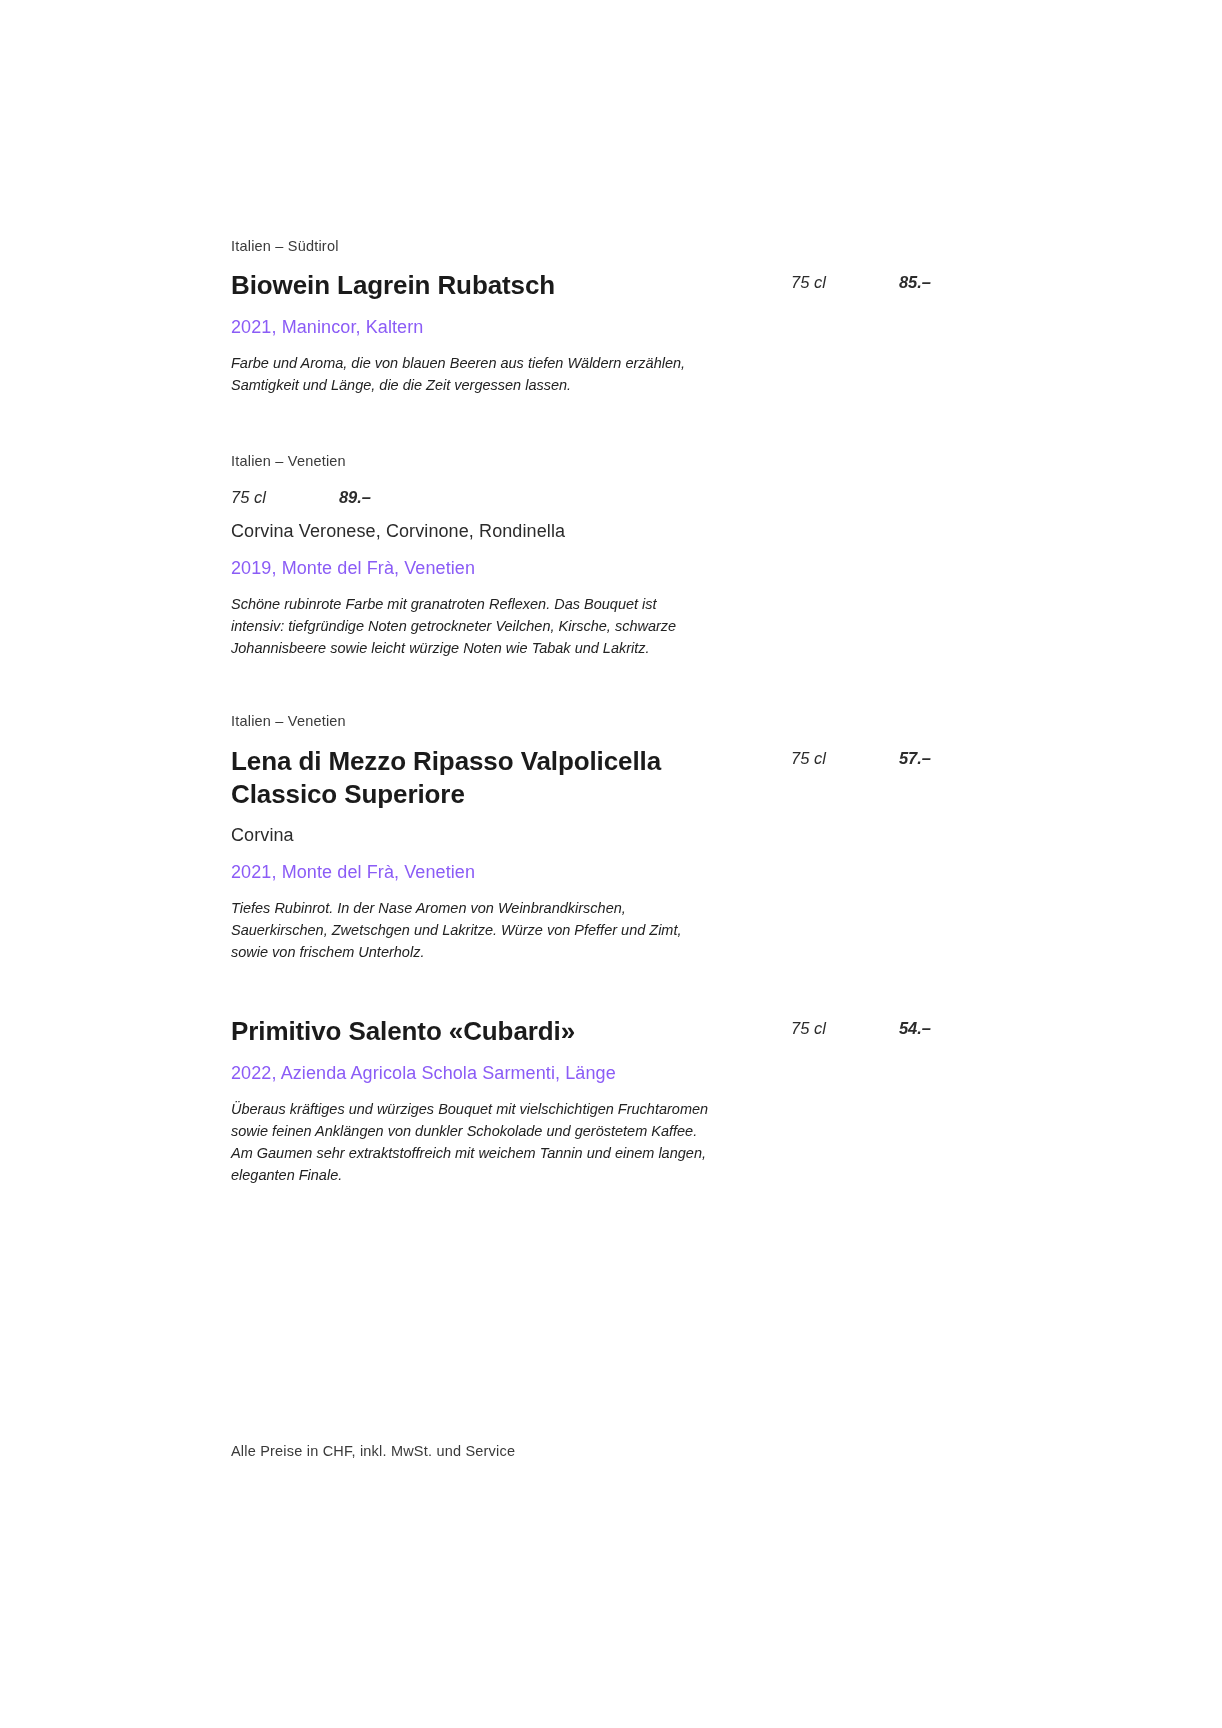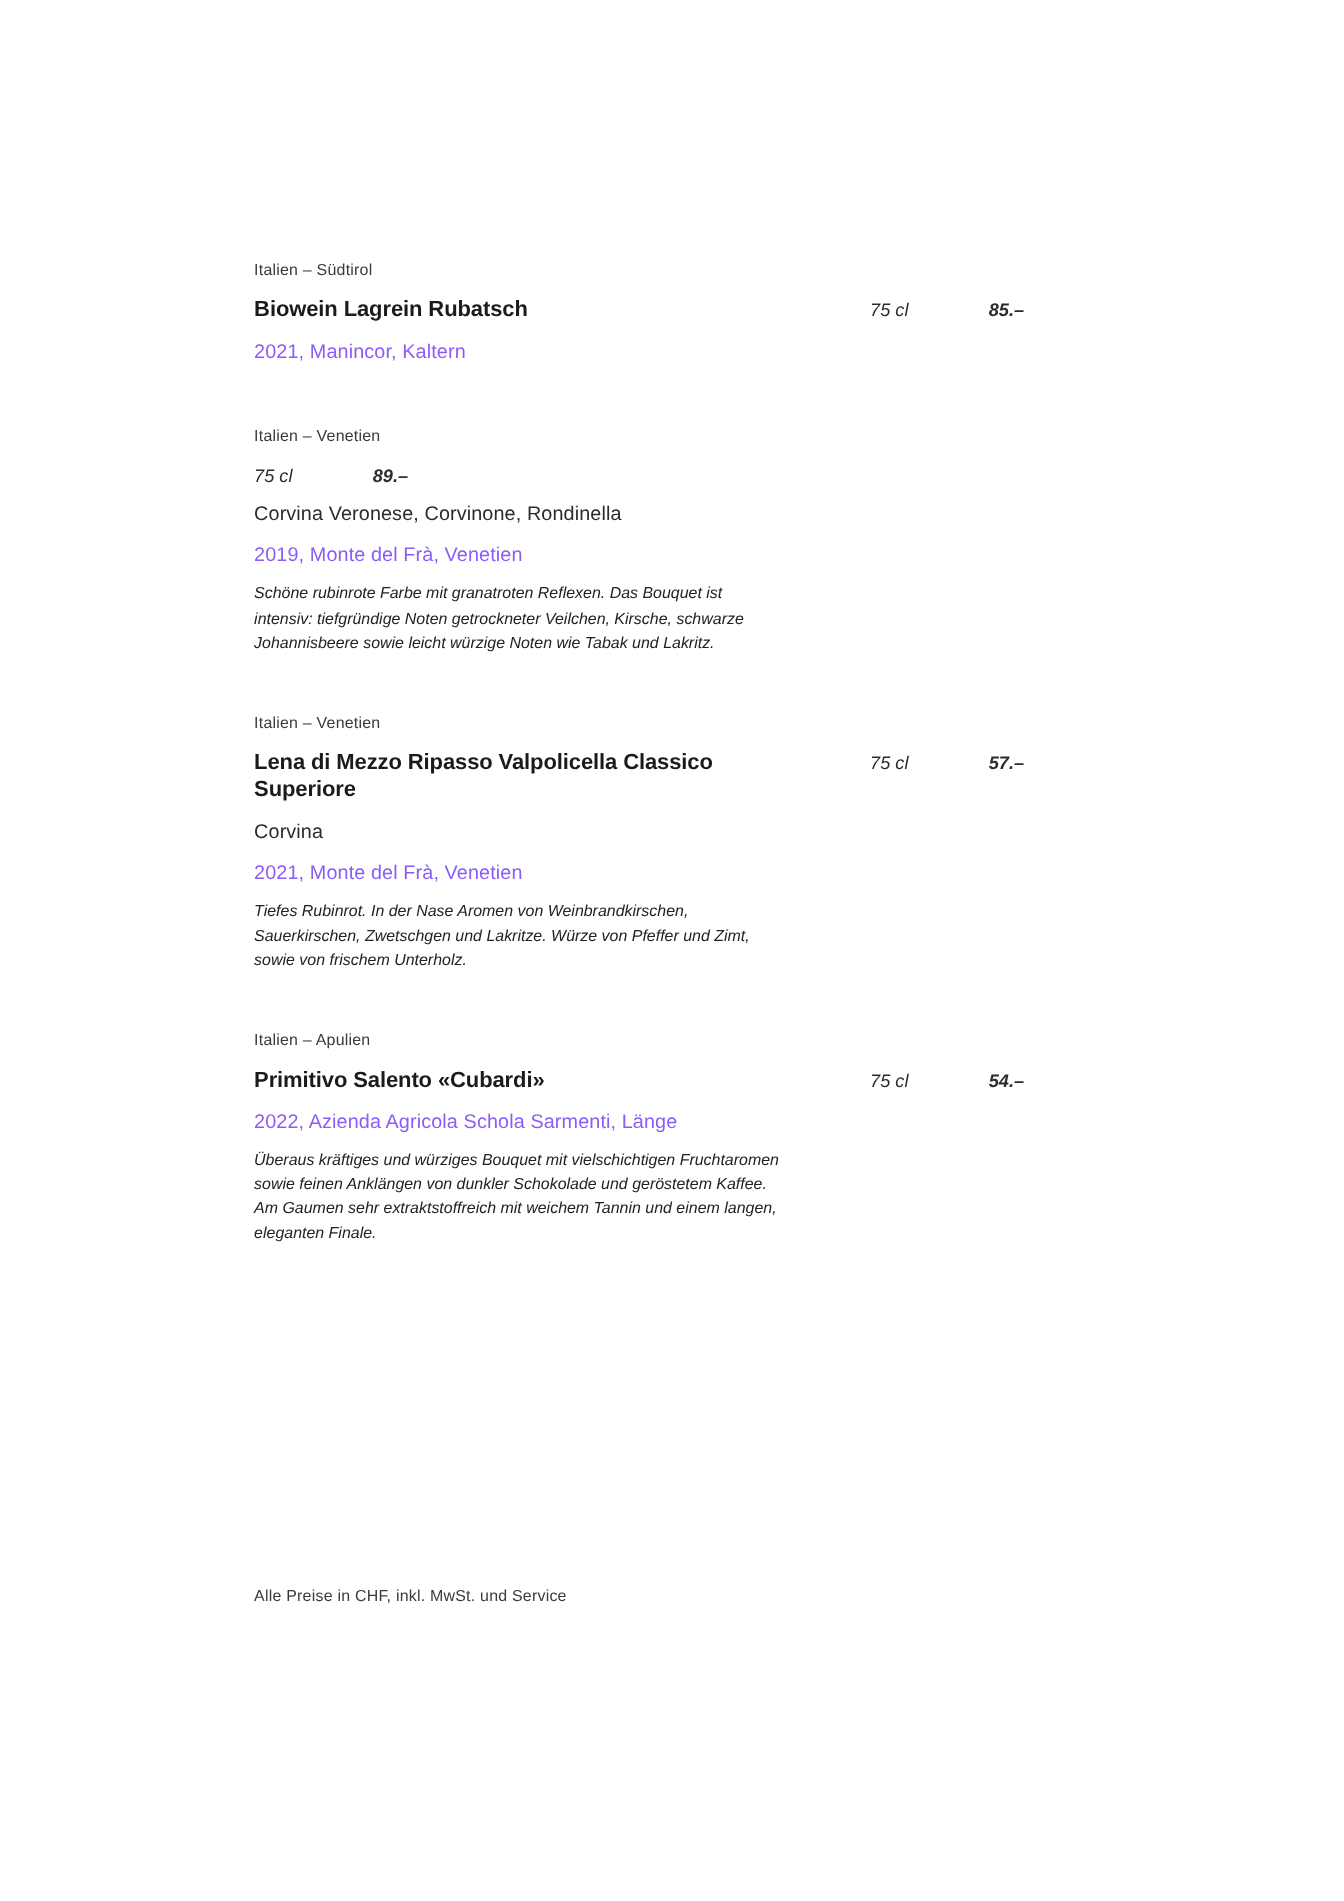--- a/index.html
+++ b/index.html
@@ -39,21 +39,21 @@
     letter-spacing: 0.2px;
     line-height: 1.4;
     margin-bottom: 13px;
   }
   .title-row {
     display: flex;
     align-items: flex-start;
     justify-content: space-between;
   }
   .wine-name {
-    font-size: 20px;
+    font-size: 26px;
     font-weight: 700;
     line-height: 1.28;
     color: #1b1b1b;
     letter-spacing: -0.1px;
     max-width: 480px;
     flex: 0 1 auto;
   }
   .price-block {
     display: flex;
     align-items: baseline;
@@ -122,20 +122,21 @@
     <div class="wine-entry entry-0">
       <div class="region">Italien – Südtirol</div>
       <div class="title-row">
         <div class="wine-name">Biowein Lagrein Rubatsch</div>
         <div class="price-block">
           <div class="volume">75 cl</div>
           <div class="price">85.–</div>
         </div>
       </div>
       <div class="producer">2021, Manincor, Kaltern</div>
+      <div class="description">Farbe und Aroma, die von blauen Beeren aus tiefen Wäldern erzählen, Samtigkeit und Länge, die die Zeit vergessen lassen.</div>
     </div>
 
     <div class="wine-entry entry-1">
       <div class="region">Italien – Venetien</div>
       <div class="title-row">
         <div class="price-block">
           <div class="volume">75 cl</div>
           <div class="price">89.–</div>
         </div>
       </div>
@@ -152,21 +153,20 @@
           <div class="volume">75 cl</div>
           <div class="price">57.–</div>
         </div>
       </div>
       <div class="grapes">Corvina</div>
       <div class="producer">2021, Monte del Frà, Venetien</div>
       <div class="description">Tiefes Rubinrot. In der Nase Aromen von Weinbrandkirschen, Sauerkirschen, Zwetschgen und Lakritze. Würze von Pfeffer und Zimt, sowie von frischem Unterholz.</div>
     </div>
 
     <div class="wine-entry entry-3">
-      <div class="region">Italien – Apulien</div>
       <div class="title-row">
         <div class="wine-name">Primitivo Salento «Cubardi»</div>
         <div class="price-block">
           <div class="volume">75 cl</div>
           <div class="price">54.–</div>
         </div>
       </div>
       <div class="producer">2022, Azienda Agricola Schola Sarmenti, Länge</div>
       <div class="description">Überaus kräftiges und würziges Bouquet mit vielschichtigen Fruchtaromen sowie feinen Anklängen von dunkler Schokolade und geröstetem Kaffee. Am Gaumen sehr extraktstoffreich mit weichem Tannin und einem langen, eleganten Finale.</div>
     </div>

